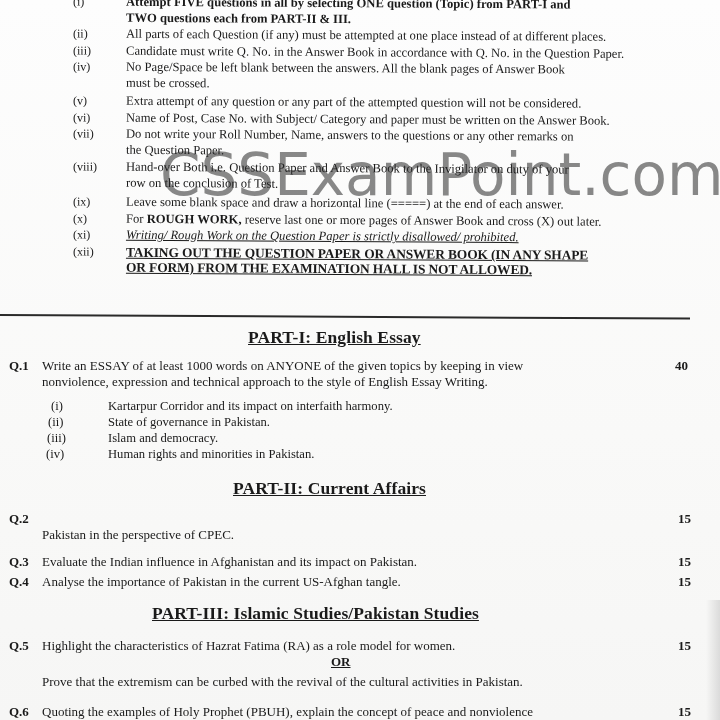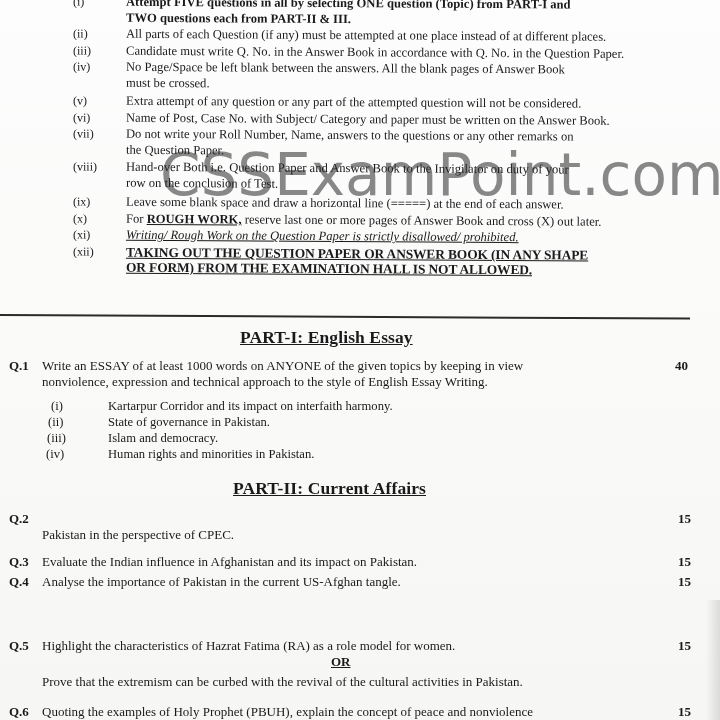--- a/index.html
+++ b/index.html
@@ -39,21 +39,21 @@
       position: absolute;
       left: 73px;
       width: 40px;
       font-size: 12px;
     }
     .instr-text {
       margin-left: 126px;
       width: 540px;
       display: block;
     }
-    .roughwork { font-weight: bold; text-decoration: underline; }
+    .roughwork { font-weight: bold; }
     .italic-underline { font-style: italic; text-decoration: underline; }
     .caps-warning {
       font-weight: bold;
       text-decoration: underline;
       font-size: 13.4px;
       letter-spacing: -0.1px;
     }
     .rule {
       position: absolute;
       left: 0;
@@ -216,21 +216,21 @@
     </div>
     <div class="instr-row" style="top:17px;">
       <span class="instr-text caps-warning">OR FORM) FROM THE EXAMINATION HALL IS NOT ALLOWED.</span>
     </div>
   </div>
 
   <div class="watermark">CSSExamPoint.com</div>
 
   <div class="rule"></div>
 
-  <div class="part-heading" style="left:240px; top:327px;text-align:center;">PART-I: English Essay</div>
+  <div class="part-heading" style="left:248px; top:327px;text-align:center;">PART-I: English Essay</div>
 
   <div class="q-row" style="top:358px;">
     <span class="q-num">Q.1</span>
     <span class="q-text">
       <span>Write an ESSAY of at least 1000 words on ANYONE of the given topics by keeping in view</span><br>
       <span>nonviolence, expression and technical approach to the style of English Essay Writing.</span>
     </span>
     <span class="q-marks" style="left:675px;">40</span>
   </div>
 
@@ -267,20 +267,21 @@
     <span class="q-text">Evaluate the Indian influence in Afghanistan and its impact on Pakistan.</span>
     <span class="q-marks">15</span>
   </div>
 
   <div class="q-row" style="top:574px;">
     <span class="q-num">Q.4</span>
     <span class="q-text">Analyse the importance of Pakistan in the current US-Afghan tangle.</span>
     <span class="q-marks">15</span>
   </div>
 
+  <div class="part-heading" style="left:152px; top:603px;">PART-III: Islamic Studies/Pakistan Studies</div>
 
   <div class="q-row" style="top:638px;">
     <span class="q-num">Q.5</span>
     <span class="q-text">Highlight the characteristics of Hazrat Fatima (RA) as a role model for women.</span>
     <span class="q-marks">15</span>
   </div>
   <div class="or-label" style="top:654px;">OR</div>
   <div class="q-row" style="top:674px;">
     <span class="q-text">Prove that the extremism can be curbed with the revival of the cultural activities in Pakistan.</span>
   </div>

